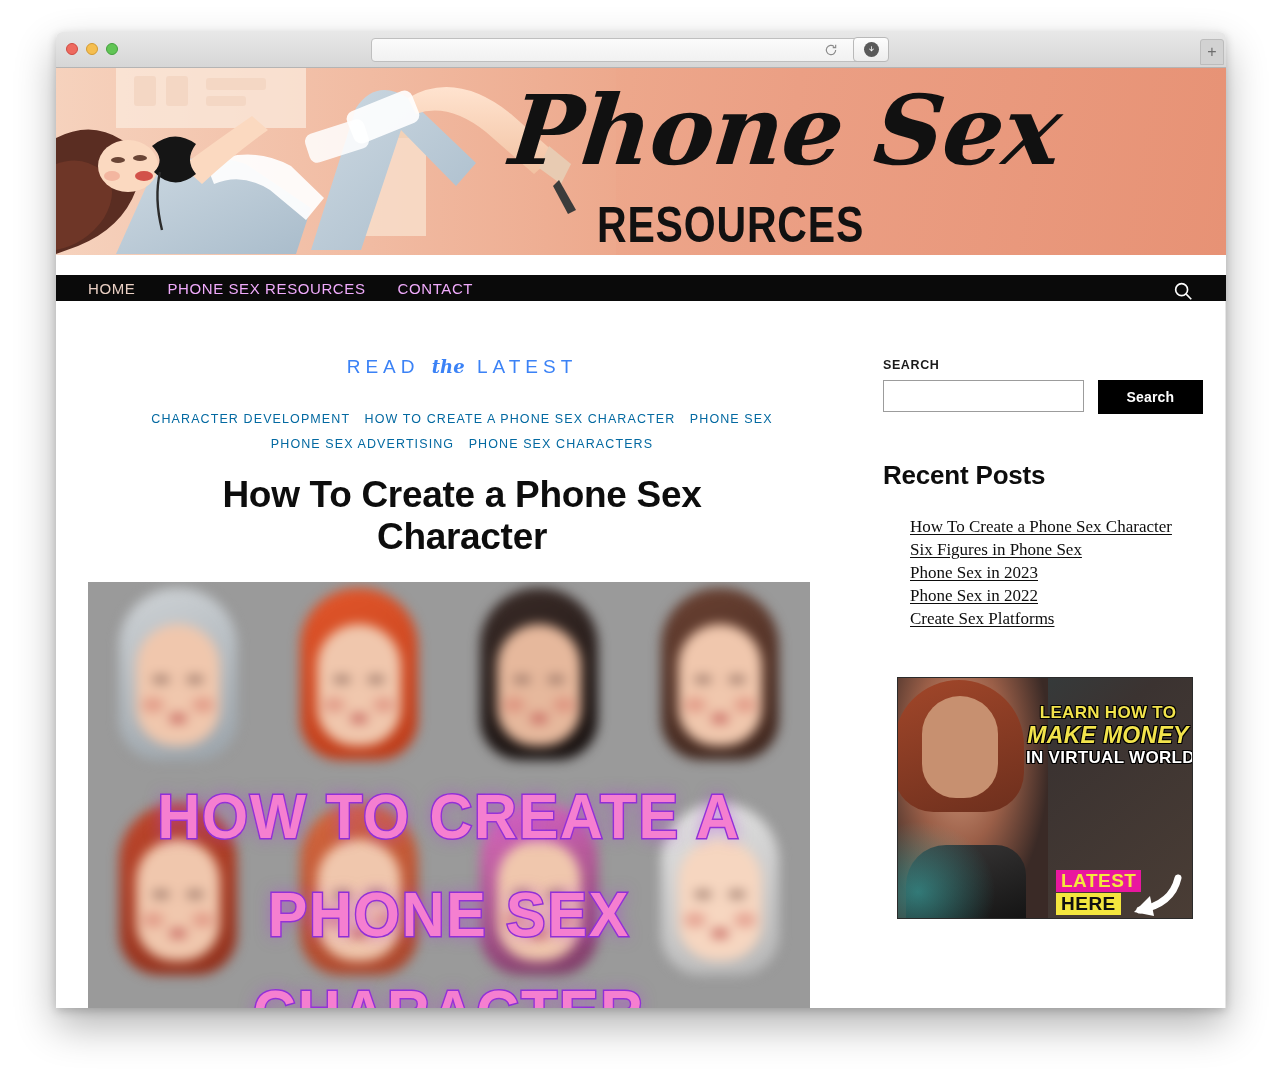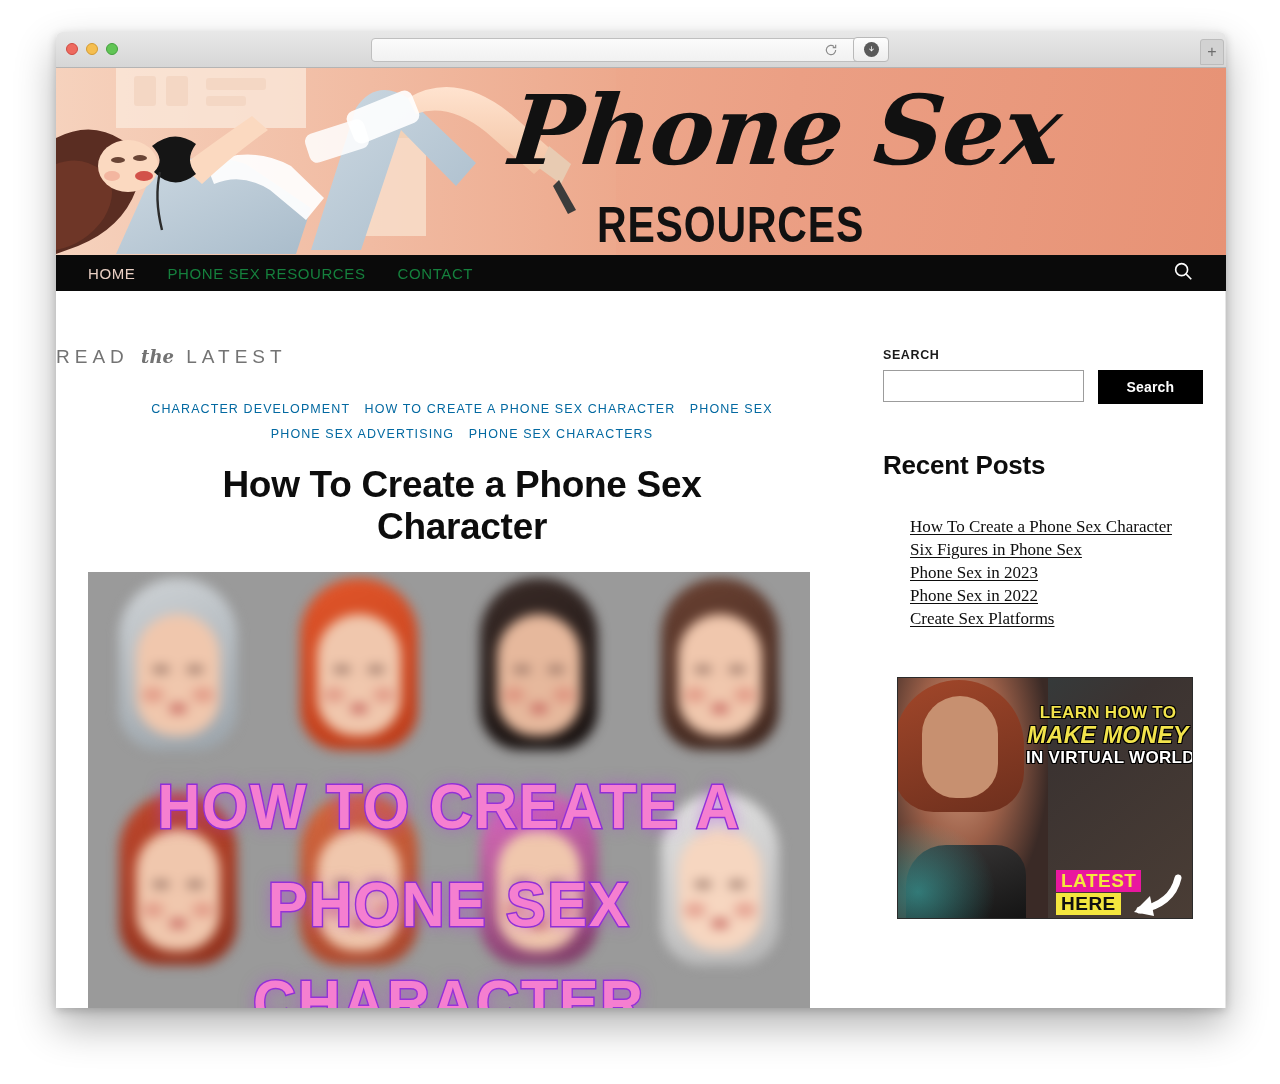--- a/index.html
+++ b/index.html
@@ -111,26 +111,26 @@
     font-family: "Liberation Sans Narrow","Liberation Sans", sans-serif;
     font-weight: bold; font-size: 50px;
     color: #111; letter-spacing: 1px;
     transform: scaleX(0.82);
     transform-origin: left center;
   }
 
   
   .navbar {
     position: relative;
-    height: 36px;
+    height: 26px;
     background: #0a0a0a;
-    display: flex; align-items: center;
+    display: flex; align-items: center; margin-top: 20px;
   }
   .nav-item {
-    color: #15803d;
+    color: #f0abfc;
     font-size: 15px;
     letter-spacing: 0.6px;
     text-transform: uppercase;
     padding: 0 0 0 0;
     margin-left: 32px;
     cursor: pointer;
     font-family: "Liberation Sans", sans-serif;
     white-space: nowrap;
   }
   .nav-item.active { color: #e9cfc3; }
@@ -154,24 +154,24 @@
   .side-col {
     width: 358px;
     padding: 57px 32px 0 0;
     position: relative;
     border-left: 1px solid transparent;
   }
   .side-inner { width: 320px; margin-left: 14px; }
 
   
   .read-latest {
-    text-align: left;
+    text-align: center;
     font-size: 19px;
     letter-spacing: 5px;
-    color: #737373;
+    color: #3b82f6;
     font-family: "Liberation Sans", sans-serif;
     margin-bottom: 28px;
   }
   .read-latest .script {
     font-family: "DejaVu Serif", serif;
     font-style: italic; font-weight: bold;
     letter-spacing: 0px; font-size: 18px;
     padding: 0 2px;
   }
 
@@ -297,21 +297,21 @@
     font-weight: bold;
     font-size: 14px;
     letter-spacing: 0.2px;
   }
   .side-heading {
     font-family: "Liberation Sans", sans-serif;
     font-weight: bold;
     font-size: 26px;
     color: #0d0d0d;
     letter-spacing: -0.2px;
-    margin-bottom: 36px;
+    margin-bottom: 26px;
   }
   .recent-list { list-style: none; padding-left: 27px; }
   .recent-list li { margin-bottom: 3px; }
   .recent-list a {
     font-family: "Liberation Serif", serif;
     font-size: 17px;
     color: #0d0d0d;
     text-decoration: underline;
     text-underline-offset: 2px;
     cursor: pointer;

